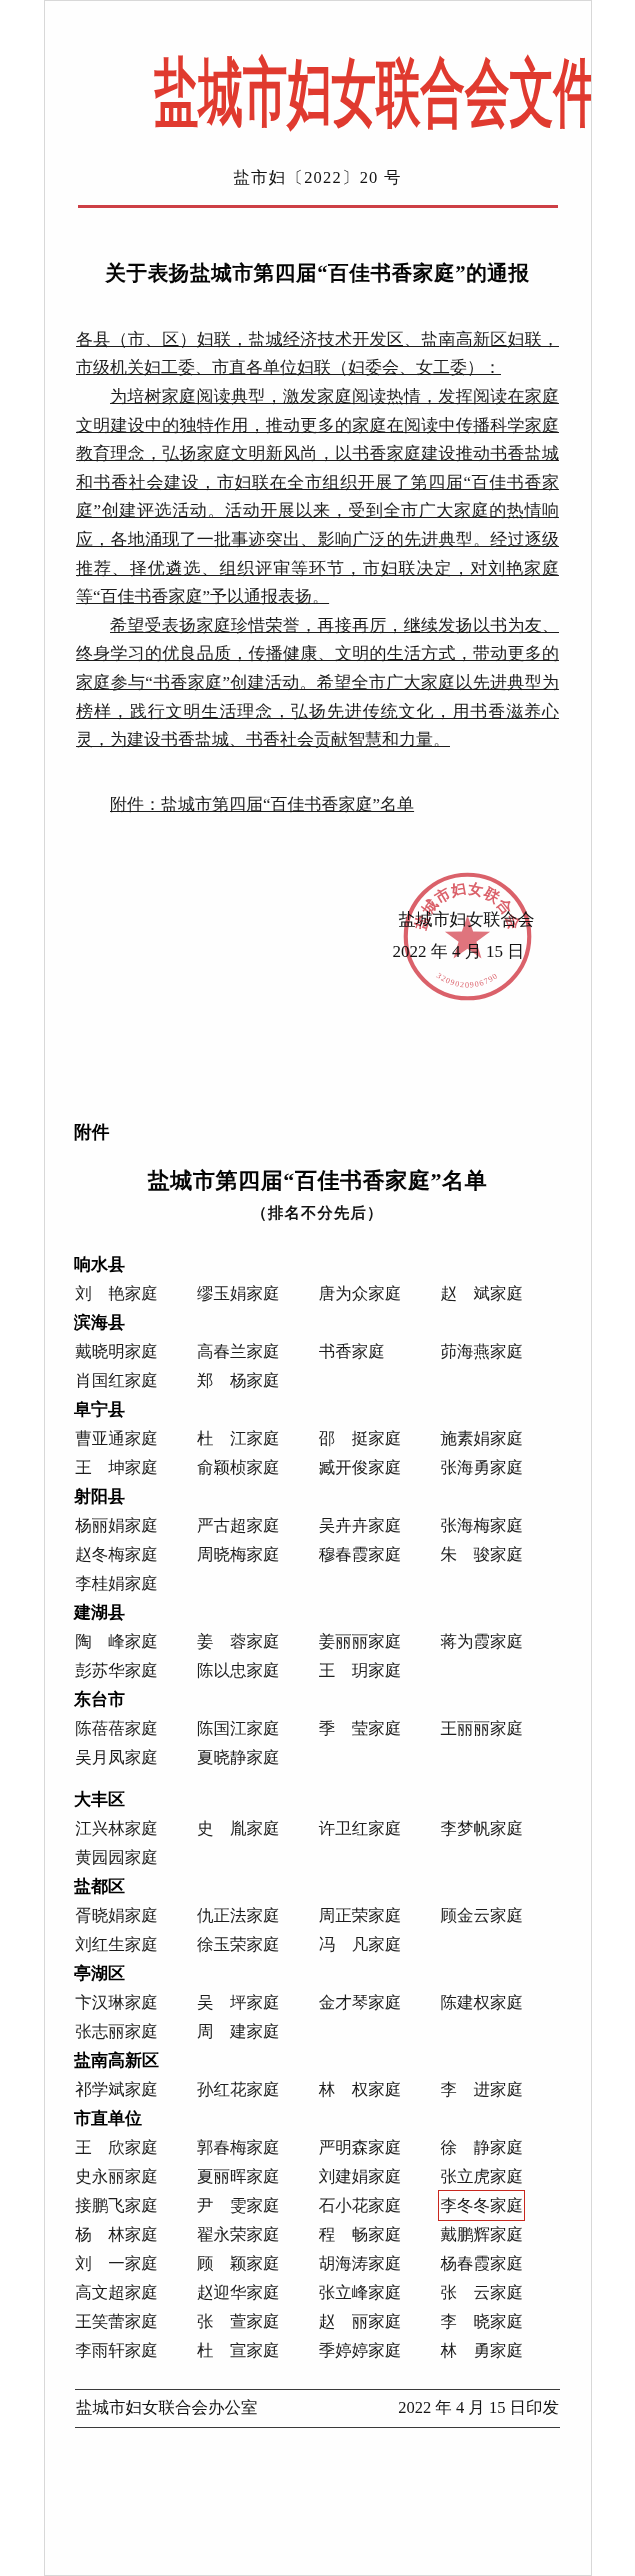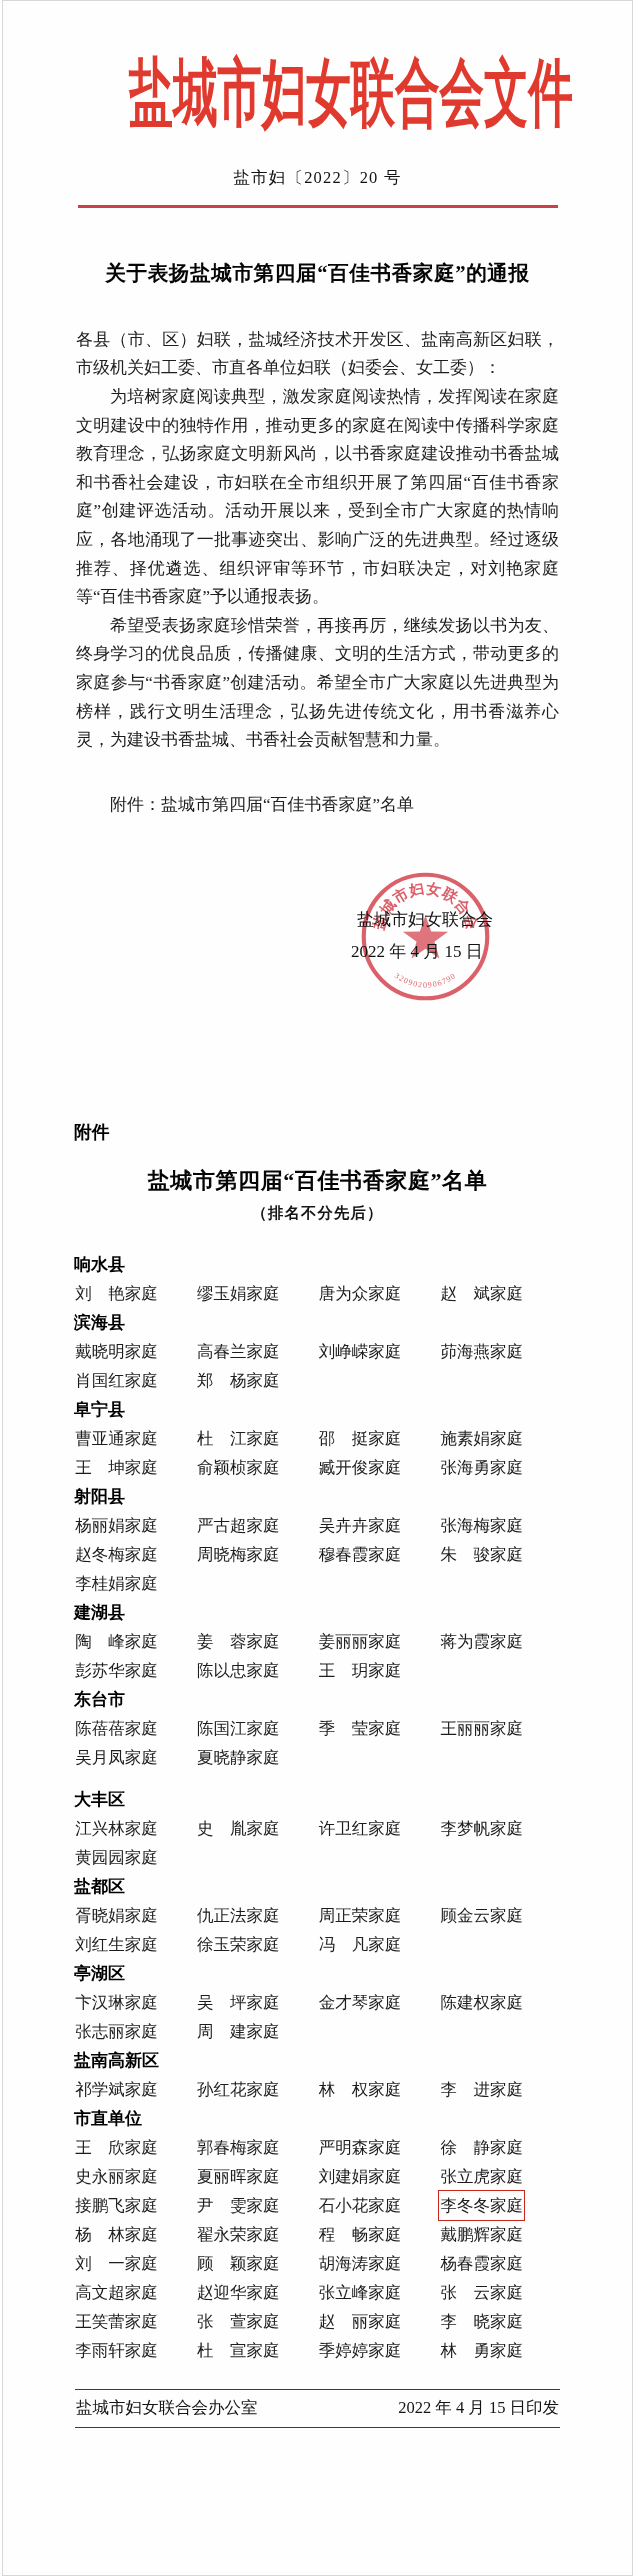--- a/index.html
+++ b/index.html
@@ -1,18 +1,18 @@
 <!DOCTYPE html>
 <html style="font-size:9.4px"><head>
 <meta charset="utf-8">
 <style>
   html,body{margin:0;padding:0;background:#ffffff;}
   .page{
     position:relative;
-    width:631px;min-height:2576px;margin:0 auto;
+    width:548px;min-height:2576px;margin:0 auto;
     box-sizing:border-box;
     background:#fefefe;
     border:0.6px solid #d8d8d8;
     overflow:hidden;
     font-family:"Liberation Serif", serif;
     color:#1d1d1d;
   }
   
   .red-title{
     margin-top:53px;
@@ -46,20 +46,21 @@
     letter-spacing:0.6px;
     color:#060606;
   }
   
   .body-sec{
     margin:39px auto 0 auto;
     width:483px;
     font-size:17px;
     line-height:28.6px;
     text-align:justify;
+    text-decoration:underline;
   }
   .body-sec p{margin:0;}
   .para{text-indent:2em;}
   .attach-ref{text-indent:2em;margin-top:36px !important;}
   
   .sig-area{position:relative;height:275px;}
   .seal{position:absolute;left:356px;top:51px;width:133px;height:133px;opacity:0.92;}
   .sig-org{position:absolute;left:348px;top:89px;width:148px;text-align:center;font-size:17px;color:#121212;}
   .sig-date{position:absolute;left:348px;top:121px;width:148px;font-size:17px;color:#121212;}
   
@@ -140,21 +141,21 @@
             <div class="name-cell"><span class="nm">缪玉娟家庭</span></div>
             <div class="name-cell"><span class="nm">唐为众家庭</span></div>
             <div class="name-cell"><span class="nm">赵　斌家庭</span></div>
           </div>
         </div>
         <div class="group">
           <div class="region-heading">滨海县</div>
           <div class="name-grid">
             <div class="name-cell"><span class="nm">戴晓明家庭</span></div>
             <div class="name-cell"><span class="nm">高春兰家庭</span></div>
-            <div class="name-cell"><span class="nm">刘峥嵘家庭</span></div>
+            <div class="name-cell"><span class="nm">书香家庭</span></div>
             <div class="name-cell"><span class="nm">茆海燕家庭</span></div>
             <div class="name-cell"><span class="nm">肖国红家庭</span></div>
             <div class="name-cell"><span class="nm">郑　杨家庭</span></div>
           </div>
         </div>
         <div class="group">
           <div class="region-heading">阜宁县</div>
           <div class="name-grid">
             <div class="name-cell"><span class="nm">曹亚通家庭</span></div>
             <div class="name-cell"><span class="nm">杜　江家庭</span></div>

